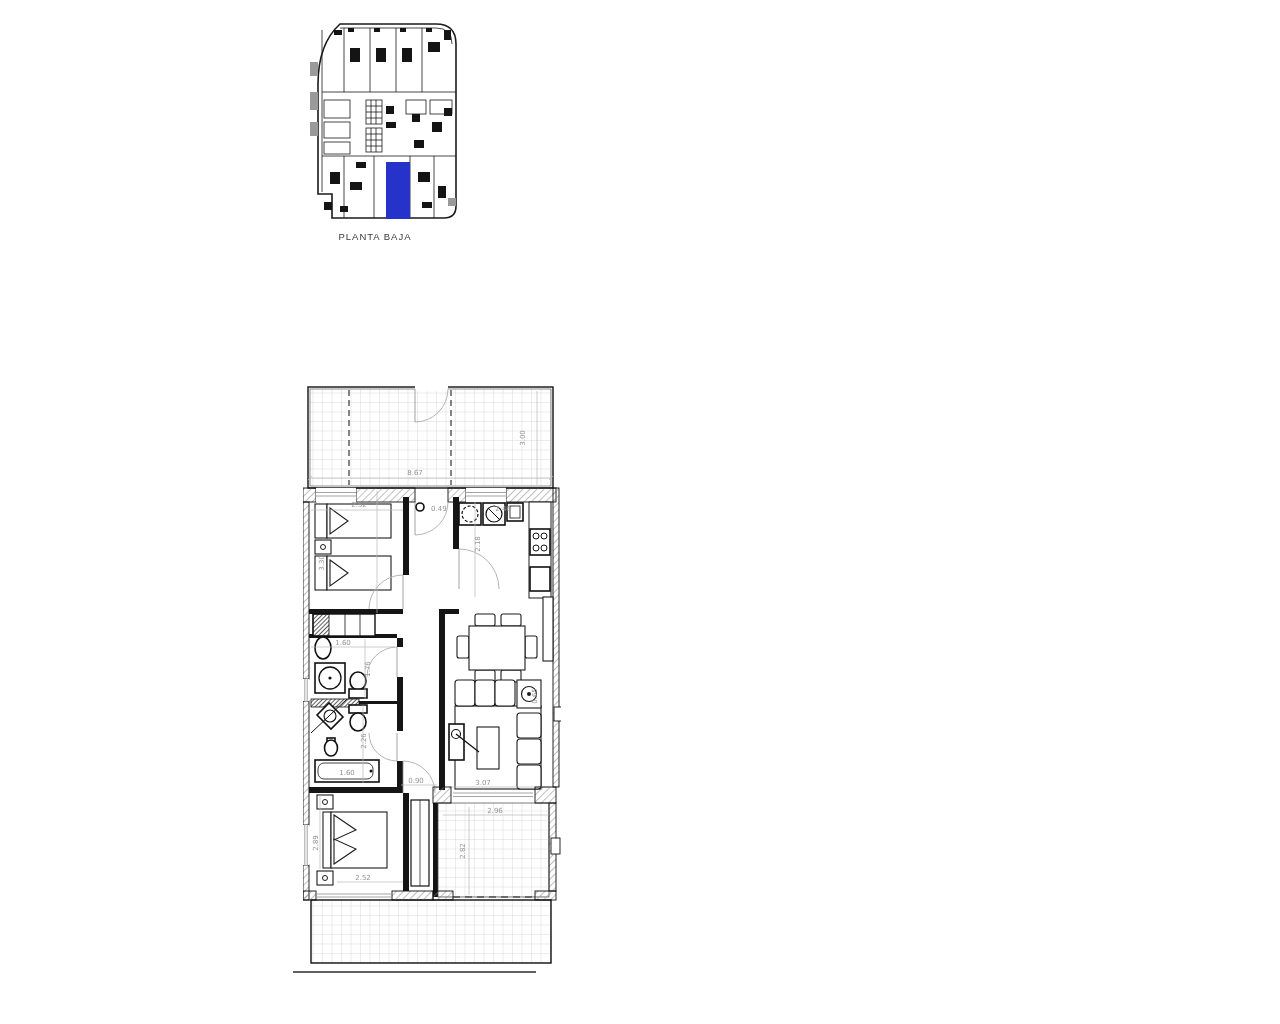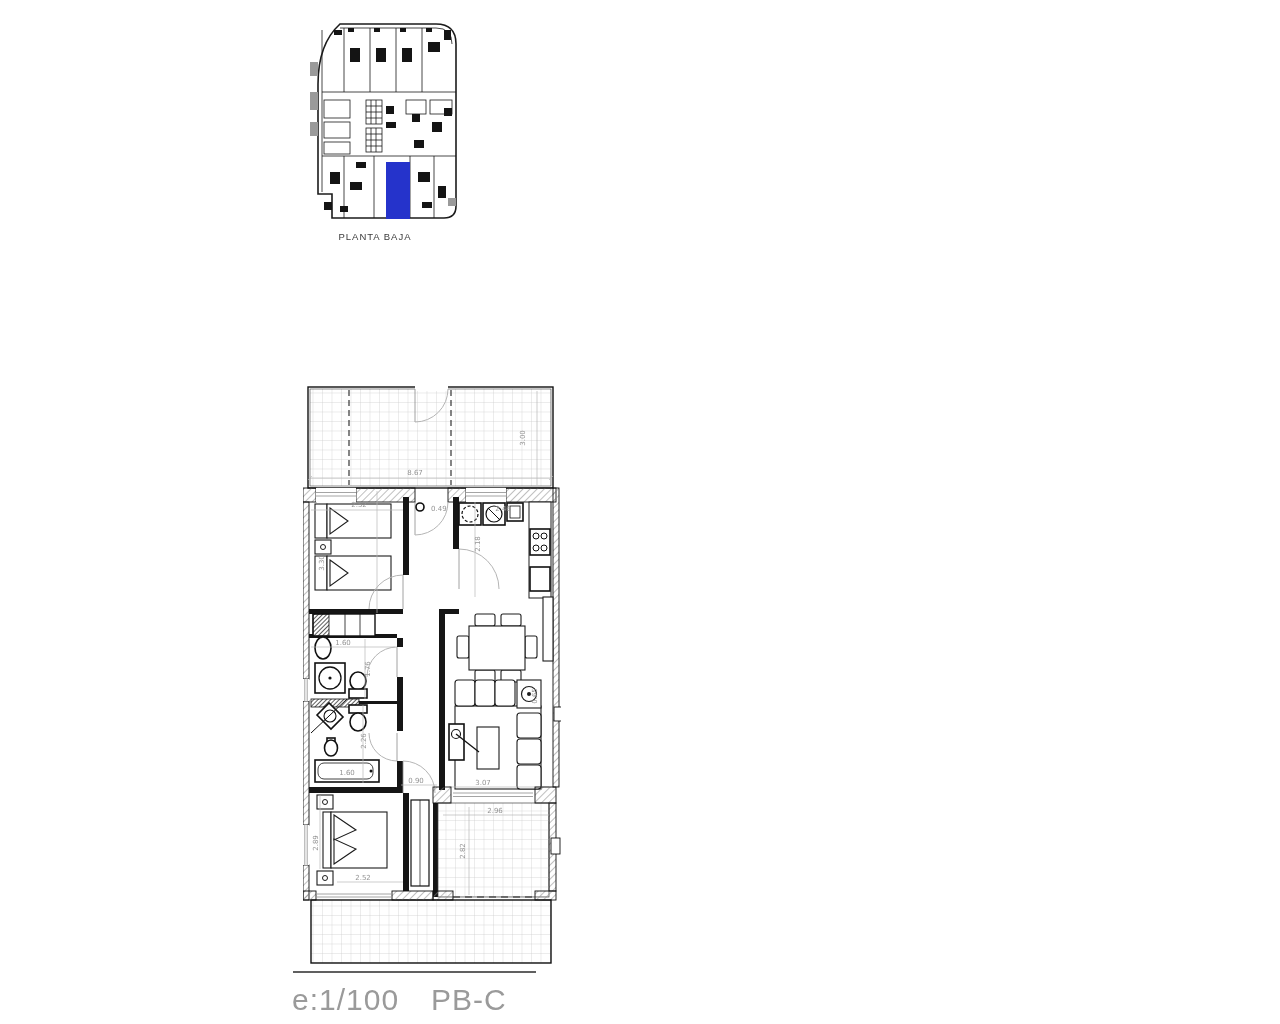--- a/index.html
+++ b/index.html
@@ -398,17 +398,14 @@
           <rect x="0" y="508" width="13" height="9" fill="url(#hatch)"></rect>
           <rect x="89" y="508" width="41" height="9" fill="url(#hatch)"></rect>
         </g>
         <line x1="13" y1="511" x2="89" y2="511" class="win"></line>
         <line x1="13" y1="514" x2="89" y2="514" class="win"></line>
       </g>
     </svg>
   </div>
 
   <div class="footer-rule"></div>
-  <div class="footer">
-    <span>e:1/100</span><span class="code">PB-C</span>
-  </div>
 
 </div>
 
 </body></html>

